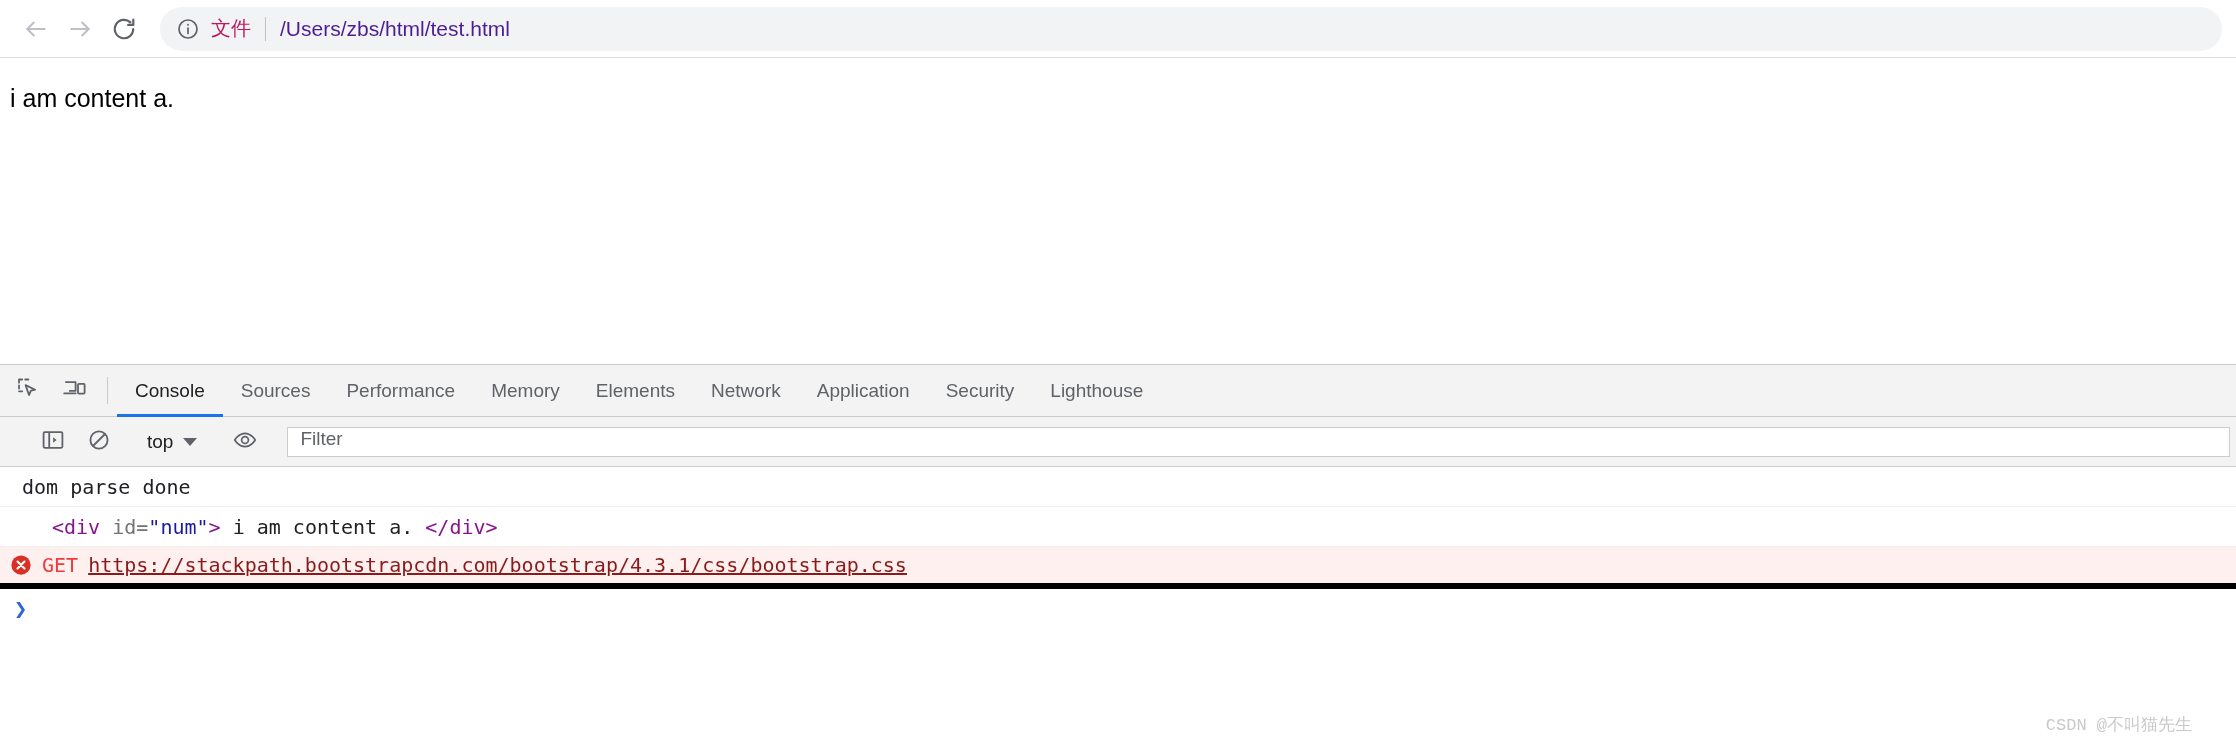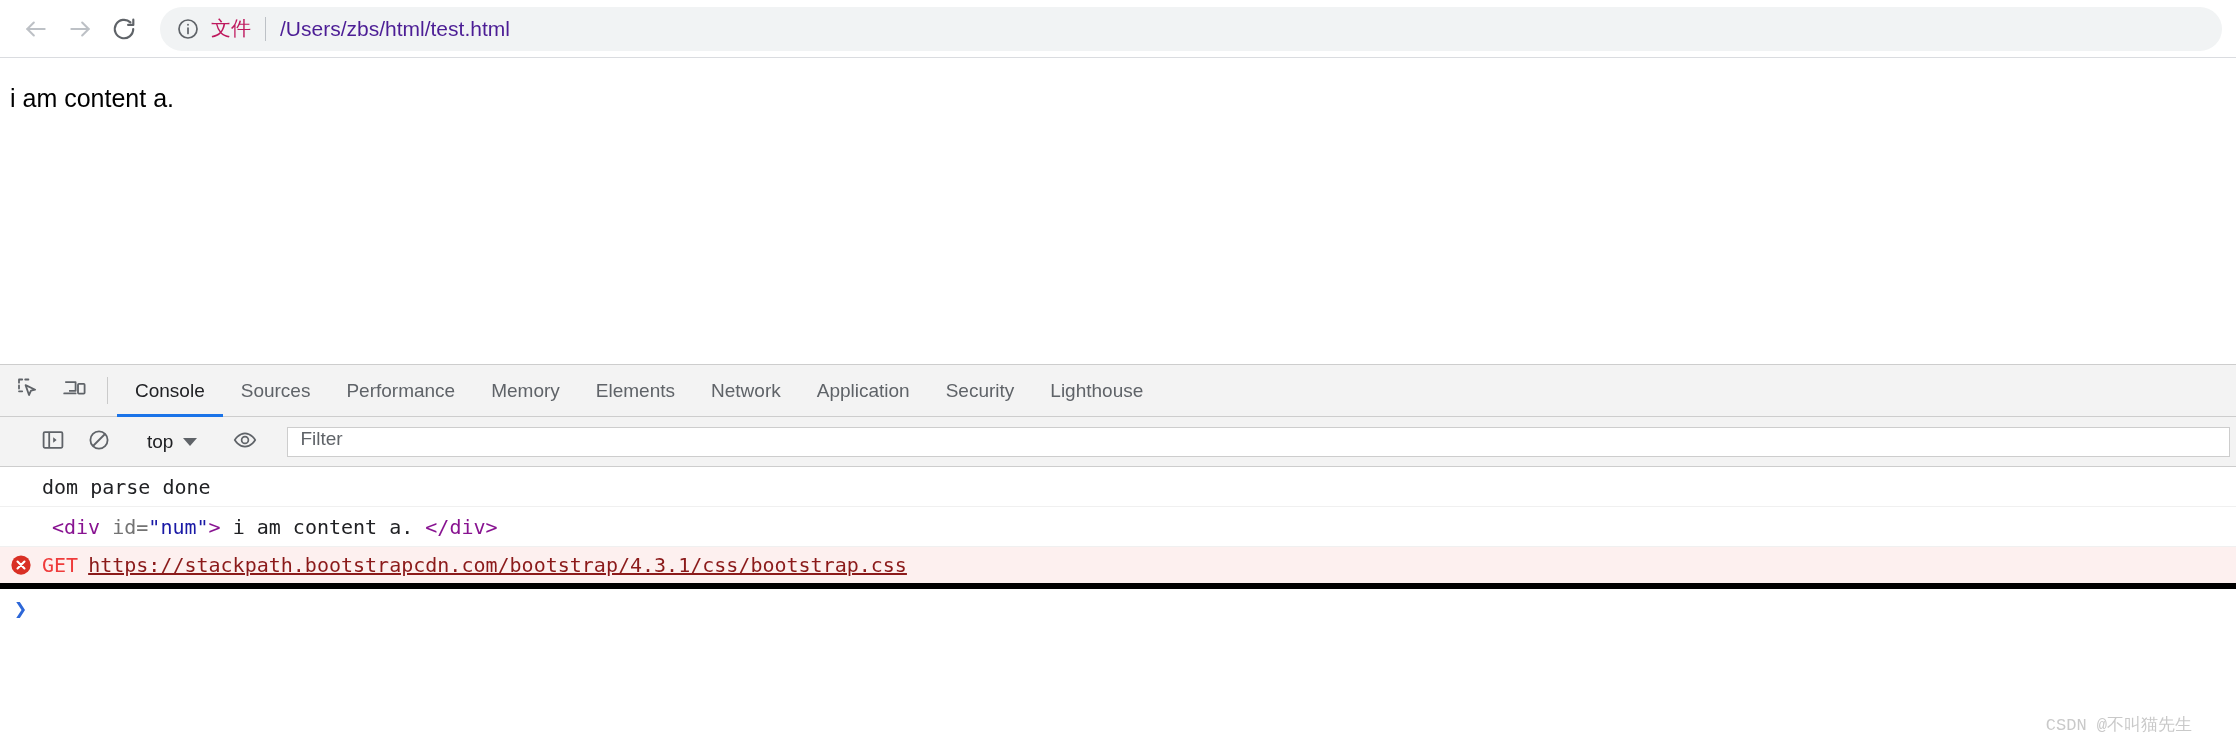--- a/index.html
+++ b/index.html
@@ -167,21 +167,21 @@
   .console-row {
     border-bottom: 1px solid #f0f0f0;
     display: flex;
     align-items: center;
     font-family: "DejaVu Sans Mono", "Liberation Mono", monospace;
     font-size: 20px;
     line-height: 24px;
     padding: 6px 0 6px 0;
     min-height: 40px;
   }
-  .console-row .msg-text { padding-left: 42px; color: #202124; }
+  .console-row .msg-text { padding-left: 22px; color: #202124; }
   .console-row.dom-row .msg-text { padding-left: 52px; }
   .tok-tag { color: #881391; }
   .tok-attr { color: #737373; }
   .tok-val { color: #1a1aa6; }
   .tok-plain { color: #202124; }
 
   .console-row.error-row {
     background: #fdf0ef;
     border-bottom: 6px solid #000000;
     padding-left: 10px;

